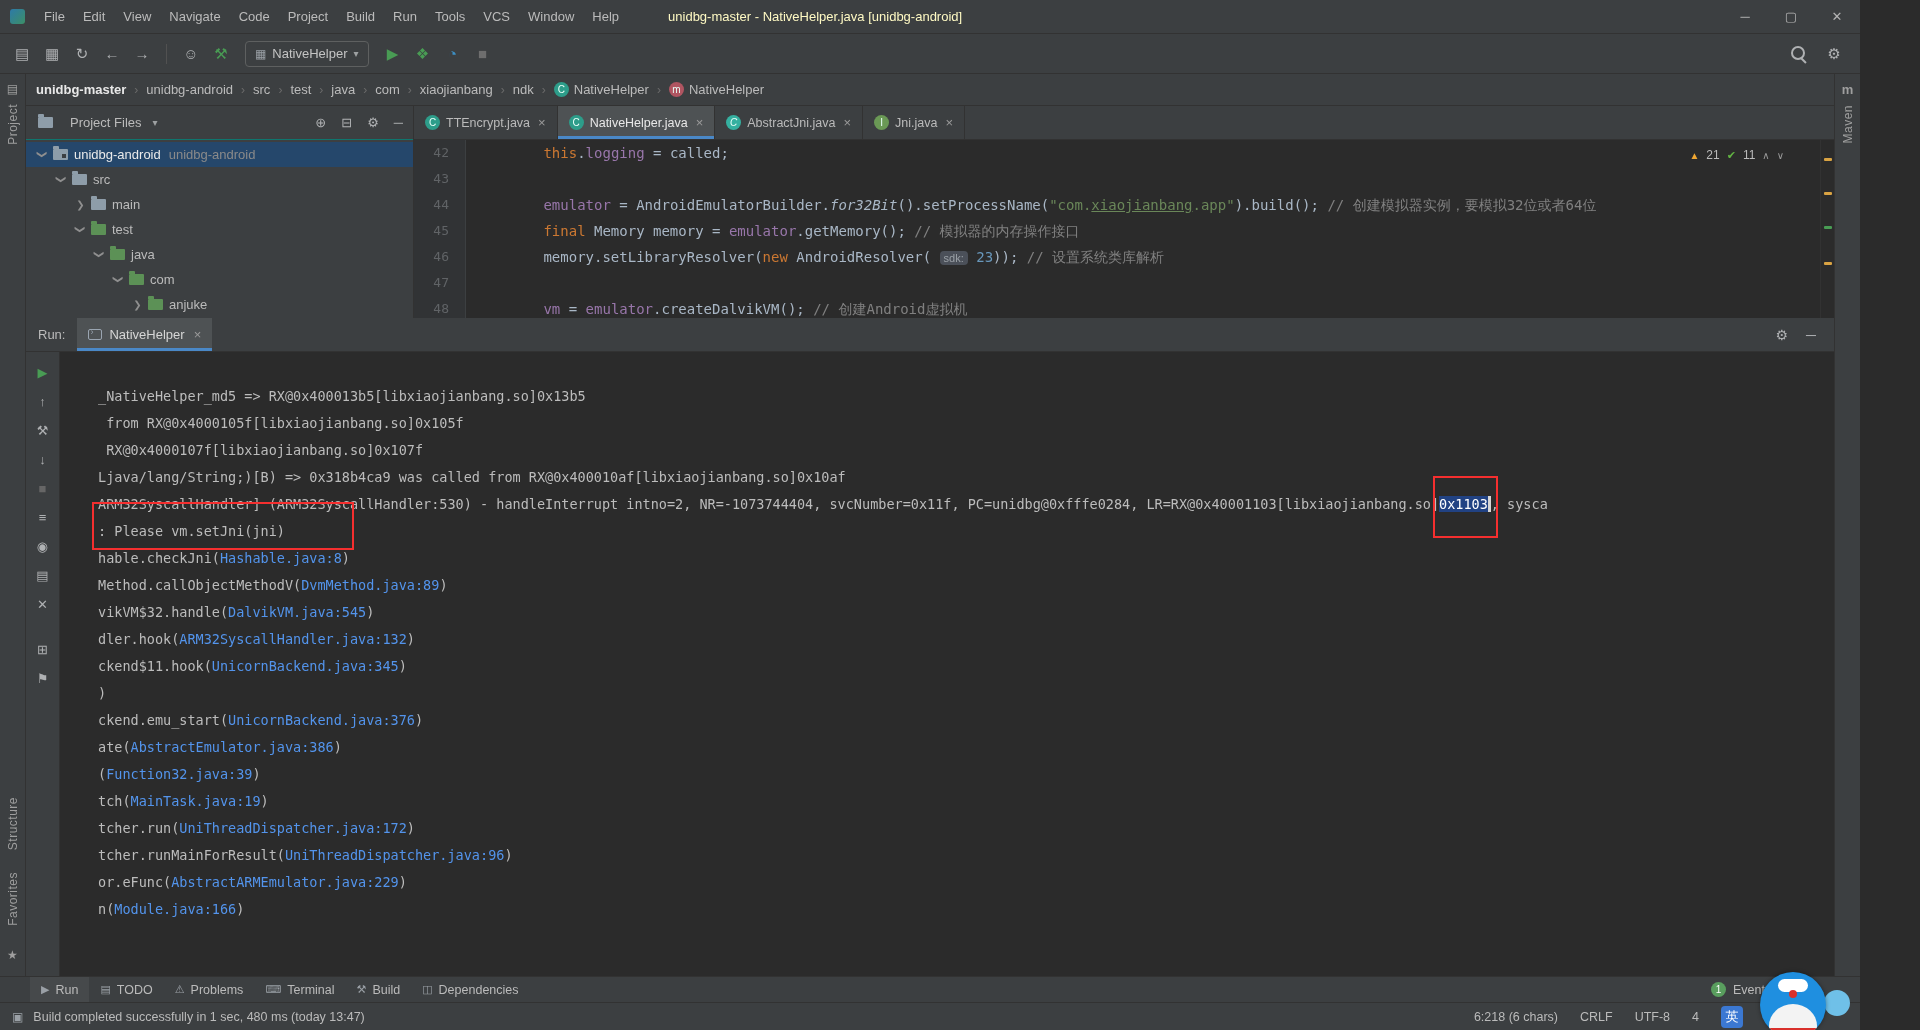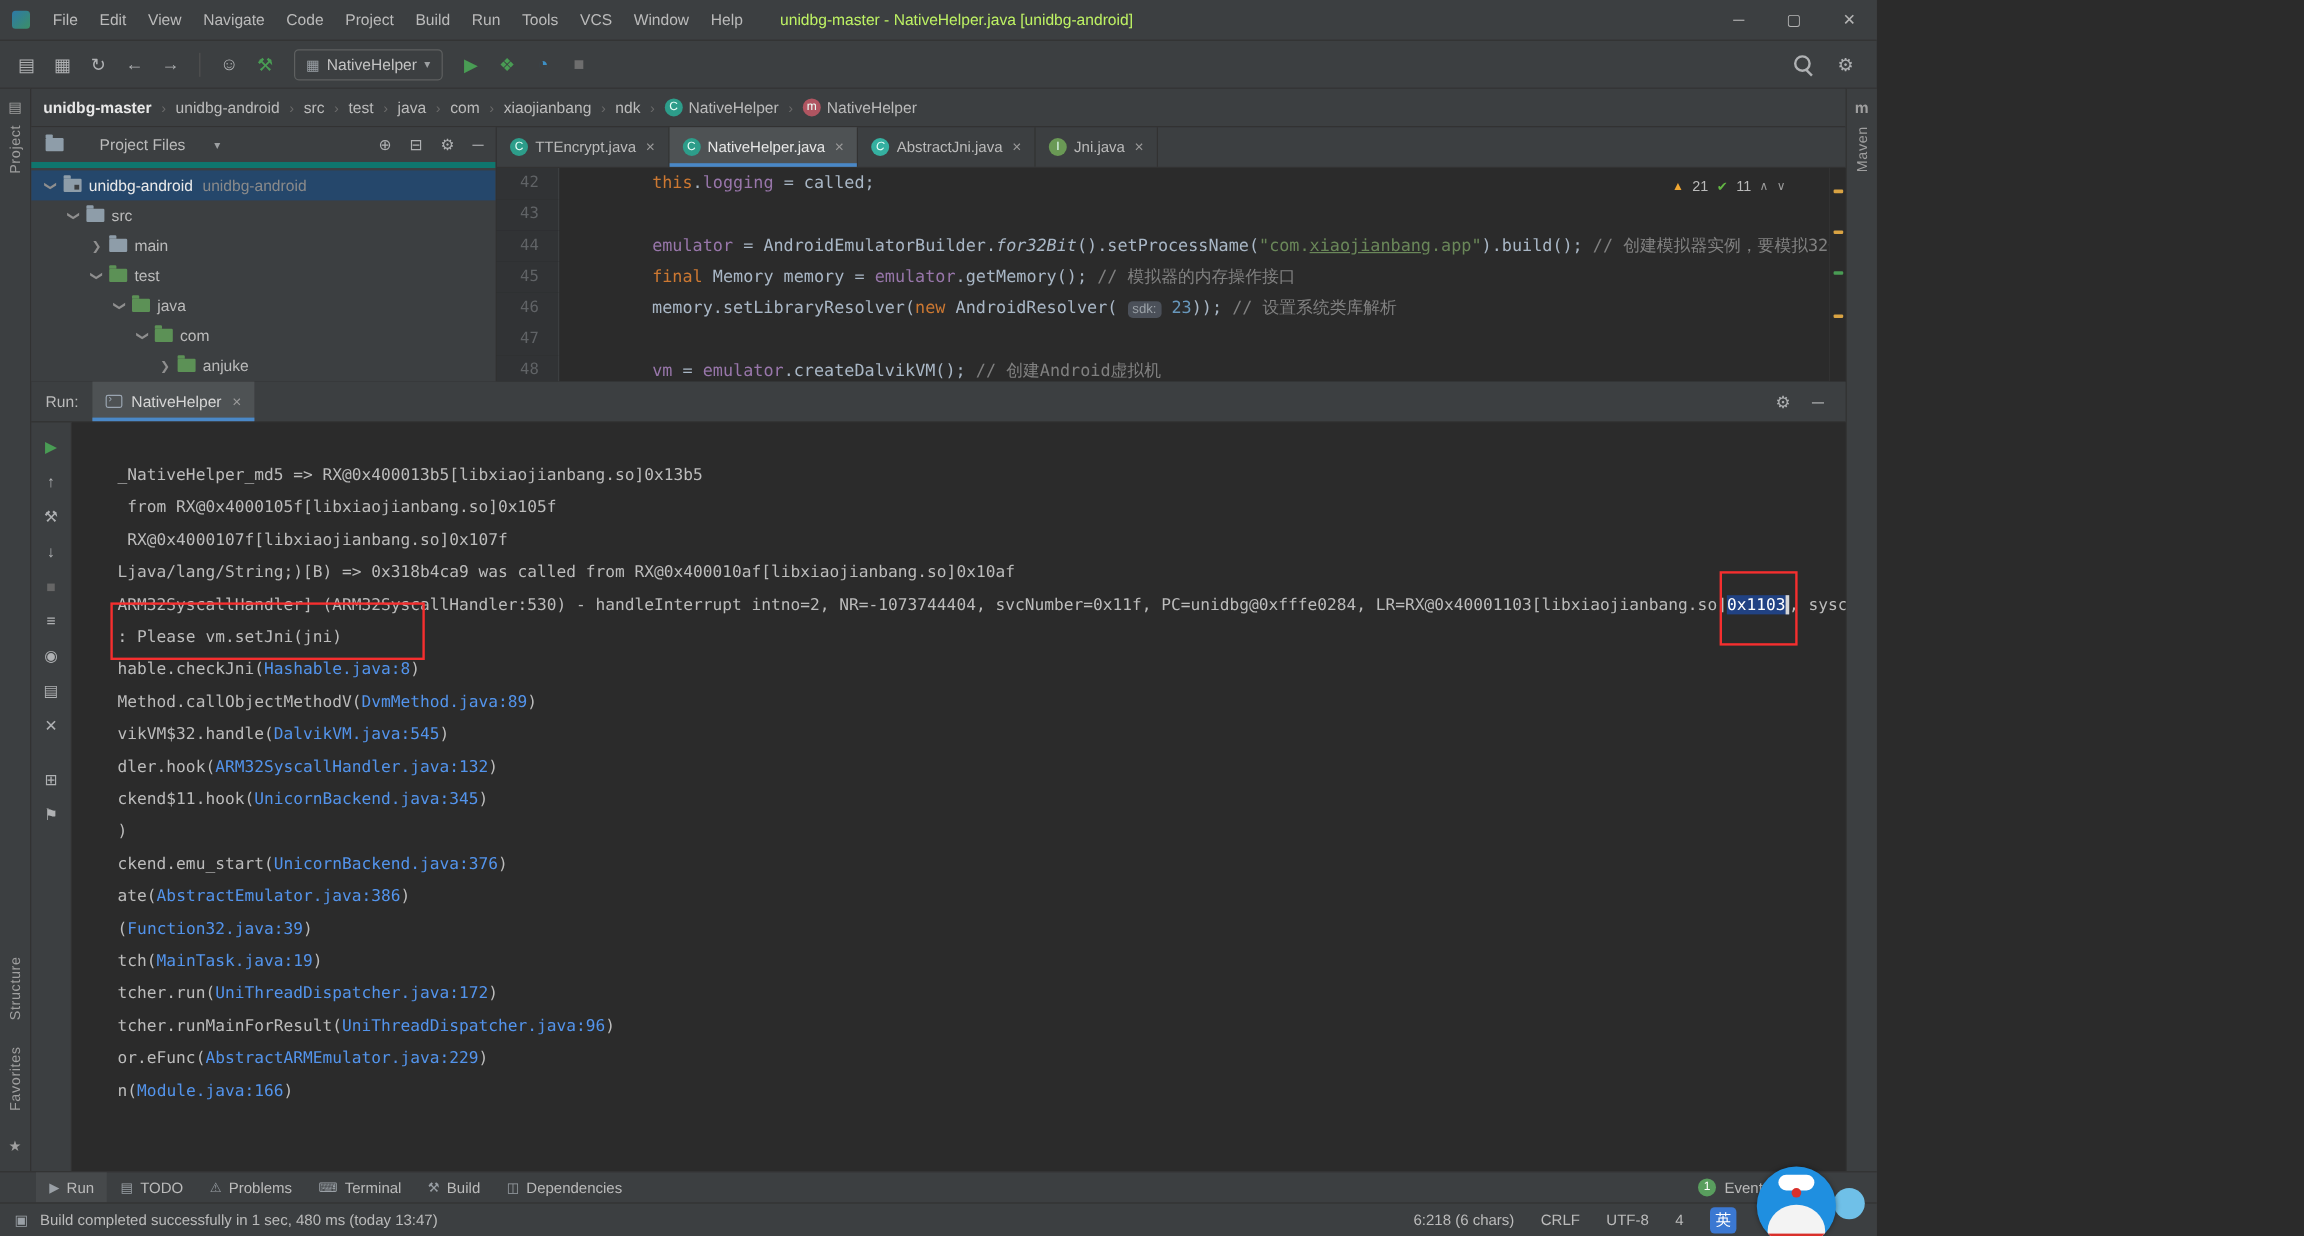--- a/index.html
+++ b/index.html
@@ -1,24 +1,24 @@
 <!DOCTYPE html>
 <html><head>
 <meta charset="utf-8">
 <style>
 *{margin:0;padding:0;box-sizing:border-box}
 html,body{width:1920px;height:1030px;overflow:hidden;background:#2b2b2b;font-family:"Liberation Sans",sans-serif}
-.app{position:relative;width:1564px;height:1030px;background:#3c3f41;color:#bbbbbb;font-size:13px}
+.app{position:relative;width:1860px;height:1030px;background:#3c3f41;color:#bbbbbb;font-size:13px}
 
 
 .titlebar{position:absolute;left:0;top:0;right:0;height:34px;background:#3c3f41;border-bottom:1px solid #323232;display:flex;align-items:center}
 .app-logo{width:15px;height:15px;margin:0 10px;border-radius:3px;background:linear-gradient(135deg,#2d7aa8,#3c8f66)}
 .menubar{display:flex}
 .menu-item{padding:0 9px;line-height:34px;color:#bbbbbb;cursor:default}
-.win-title{margin-left:22px;color:#bef264}
+.win-title{margin-left:40px;color:#fef9c3}
 .win-controls{position:absolute;right:0;top:0;display:flex}
 .wc{width:46px;line-height:33px;text-align:center;color:#b4b4b4;font-size:13px}
 
 
 .toolbar{position:absolute;top:34px;left:0;right:0;height:40px;border-bottom:1px solid #323232;display:flex;align-items:center;padding-left:8px}
 .tb-group{display:flex;align-items:center;gap:2px}
 .tb-icon{width:28px;height:28px;display:flex;align-items:center;justify-content:center;color:#afb1b3;font-size:15px;border-radius:4px}
 .tb-icon.green{color:#499C54}
 .tb-icon.blue{color:#3d8fc4}
 .tb-icon.dim{color:#6e6e6e}
@@ -45,21 +45,21 @@
 .stripe-left{position:absolute;left:0;top:74px;bottom:54px;width:26px;background:#3c3f41;border-right:1px solid #323232}
 .stripe-right{position:absolute;right:0;top:74px;bottom:54px;width:26px;background:#3c3f41;border-left:1px solid #323232}
 .stripe-top{position:absolute;top:8px;left:0;width:100%;display:flex;flex-direction:column;align-items:center;gap:8px}
 .stripe-bottom{position:absolute;bottom:14px;left:0;width:100%;display:flex;flex-direction:column;align-items:center;gap:22px}
 .stripe-label{writing-mode:vertical-rl;transform:rotate(180deg);font-size:12px;color:#9f9f9f;letter-spacing:.5px}
 .stripe-icon{color:#9f9f9f;font-size:12px}
 .stripe-icon.m{font-weight:bold;font-size:13px}
 
 
 .project-panel{position:absolute;left:26px;top:106px;width:388px;height:212px;background:#3c3f41;border-right:1px solid #323232;overflow:hidden}
-.pp-header{height:34px;display:flex;align-items:center;padding:0 10px;gap:24px;border-bottom:5px solid #0f766e}
+.pp-header{height:34px;display:flex;align-items:center;padding:0 10px;gap:11px;border-bottom:1px solid #0f766e}
 .pp-title{color:#bbbbbb}
 .pp-icons{margin-left:auto;display:flex;gap:15px;color:#afb1b3;font-size:13px}
 .pp-tree{padding-top:2px}
 .tree-row{height:25px;display:flex;align-items:center;white-space:nowrap;color:#bbbbbb}
 .tree-row.selected{background:#25476b}
 .tree-row.selected .tree-label{color:#eaeaea}
 .tree-arrow{width:17px;color:#8f8f8f;font-size:10px;display:inline-flex;justify-content:center;flex:none}
 .tree-arrow.open{transform:rotate(90deg)}
 .folder-icon{width:15px;height:11px;background:#8e9da9;border-radius:1px;position:relative;margin:0 6px 0 2px;flex:none}
 .folder-icon::before{content:"";position:absolute;top:-3px;left:0;width:6px;height:3px;background:inherit;border-radius:1px 1px 0 0}

